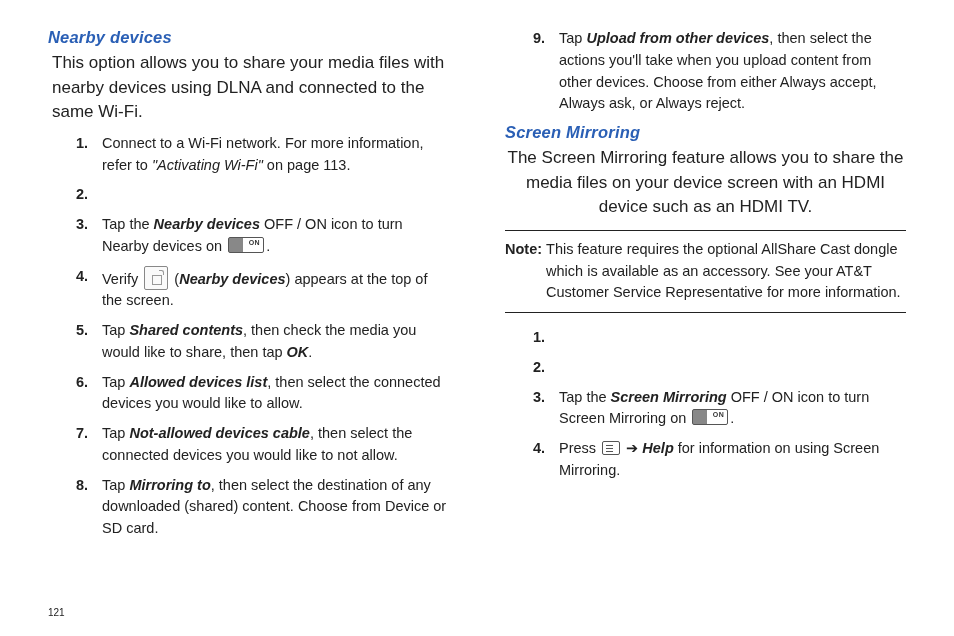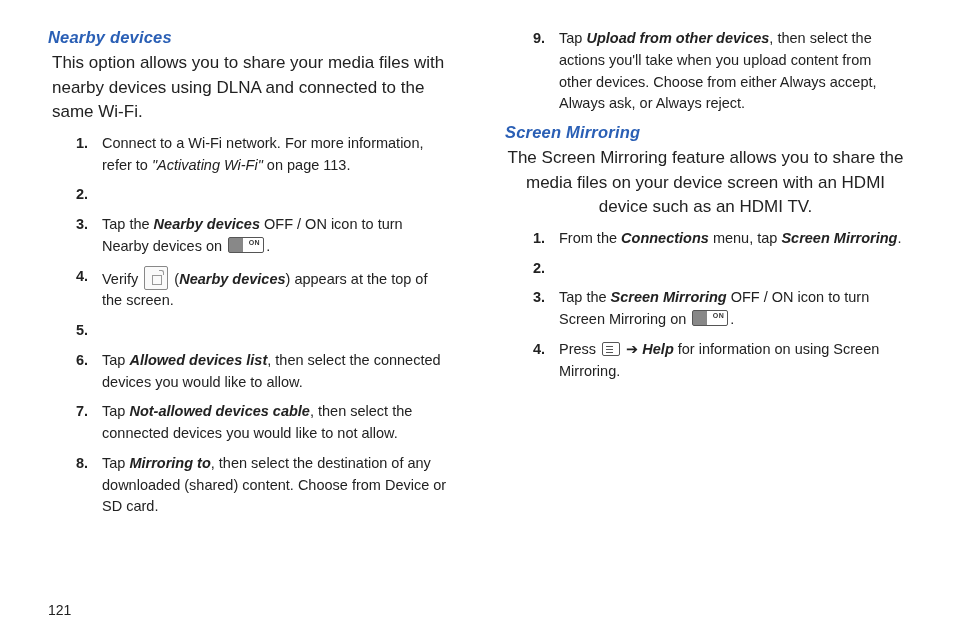--- a/index.html
+++ b/index.html
@@ -67,21 +67,21 @@
   .note-label {
     font-weight: bold;
     margin-right: 4px;
     white-space: nowrap;
   }
   .note-body { flex: 1; }
   .page-num {
     position: absolute;
     bottom: 18px;
     left: 48px;
-    font-size: 14px;
+    font-size: 10px;
   }
   .toggle-icon {
     display: inline-block;
     width: 36px;
     height: 16px;
     border: 1px solid #555;
     vertical-align: -2px;
     position: relative;
     background: linear-gradient(to right, #888 0%, #888 42%, #fff 42%, #fff 100%);
     border-radius: 2px;
@@ -169,20 +169,23 @@
         </span>
       </li>
       <li class="step">
         <span class="step-num">4.</span>
         <span class="step-body">
           <span>Verify </span><span class="nearby-icon"></span><span> (</span><span class="b">Nearby devices</span><span>) appears at the top of the screen.</span>
         </span>
       </li>
       <li class="step">
         <span class="step-num">5.</span>
+        <span class="step-body">
+          <span>Tap </span><span class="b">Shared contents</span><span>, then check the media you would like to share, then tap </span><span class="b">OK</span><span>.</span>
+        </span>
       </li>
       <li class="step">
         <span class="step-num">6.</span>
         <span class="step-body">
           <span>Tap </span><span class="b">Allowed devices list</span><span>, then select the connected devices you would like to allow.</span>
         </span>
       </li>
       <li class="step">
         <span class="step-num">7.</span>
         <span class="step-body">
@@ -204,27 +207,28 @@
         <span class="step-num">9.</span>
         <span class="step-body">
           <span>Tap </span><span class="b">Upload from other devices</span><span>, then select the actions you'll take when you upload content from other devices. Choose from either Always accept, Always ask, or Always reject.</span>
         </span>
       </li>
     </ol>
 
     <div class="section-heading" style="margin-top:6px;">Screen Mirroring</div>
     <p class="intro" style="margin-left:0;text-align:center;">The Screen Mirroring feature allows you to share the media files on your device screen with an HDMI device such as an HDMI TV.</p>
 
+    <div class="note-block">
+      <span class="note-label">Note:</span>
+      <span class="note-body">This feature requires the optional AllShare Cast dongle which is available as an accessory. See your AT&amp;T Customer Service Representative for more information.</span>
+    </div>
 
     <ol>
       <li class="step">
         <span class="step-num">1.</span>
-        <span class="step-body">
-          <span>From the </span><span class="b">Connections</span><span> menu, tap </span><span class="b">Screen Mirroring</span><span>.</span>
-        </span>
       </li>
       <li class="step">
         <span class="step-num">2.</span>
       </li>
       <li class="step">
         <span class="step-num">3.</span>
         <span class="step-body">
           <span>Tap the </span><span class="b">Screen Mirroring</span><span> OFF / ON icon to turn Screen Mirroring on </span><span class="toggle-icon"></span><span>.</span>
         </span>
       </li>

